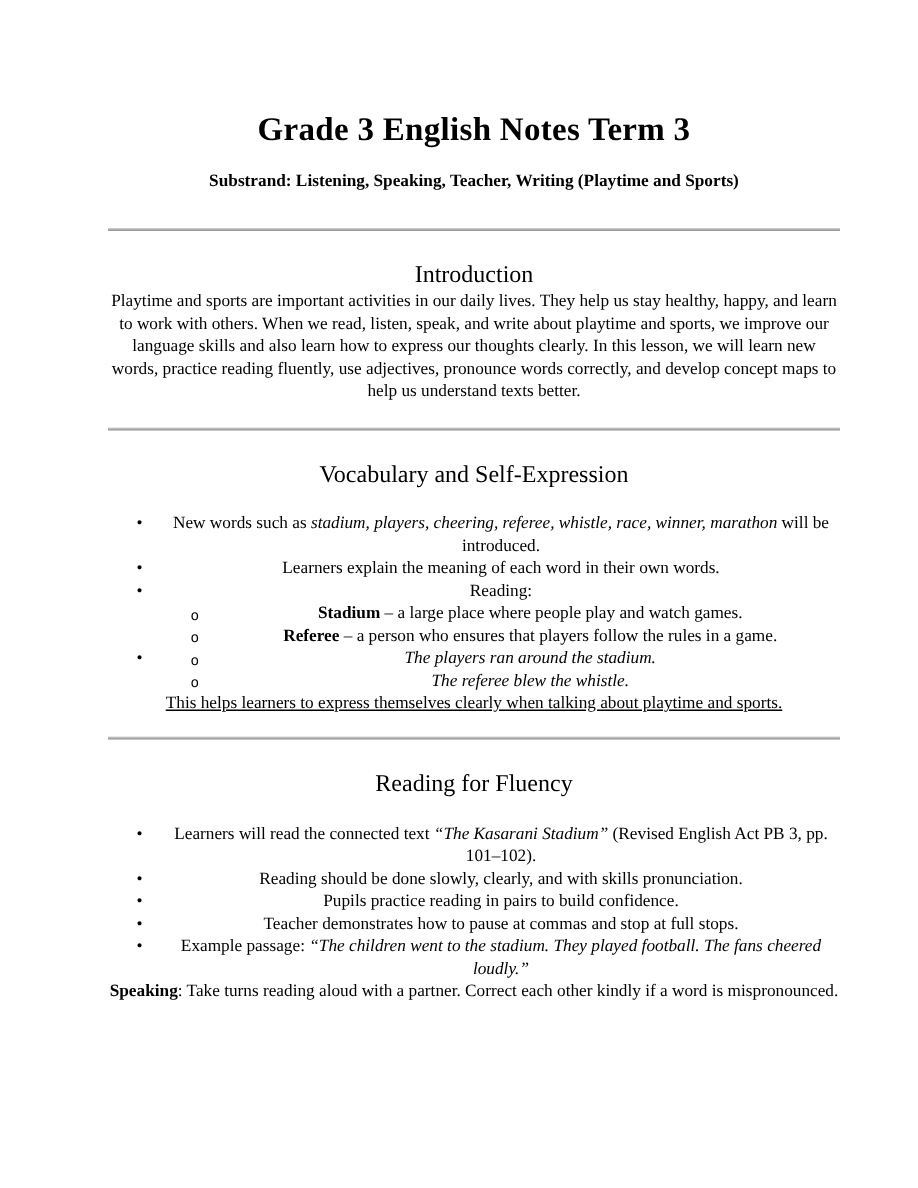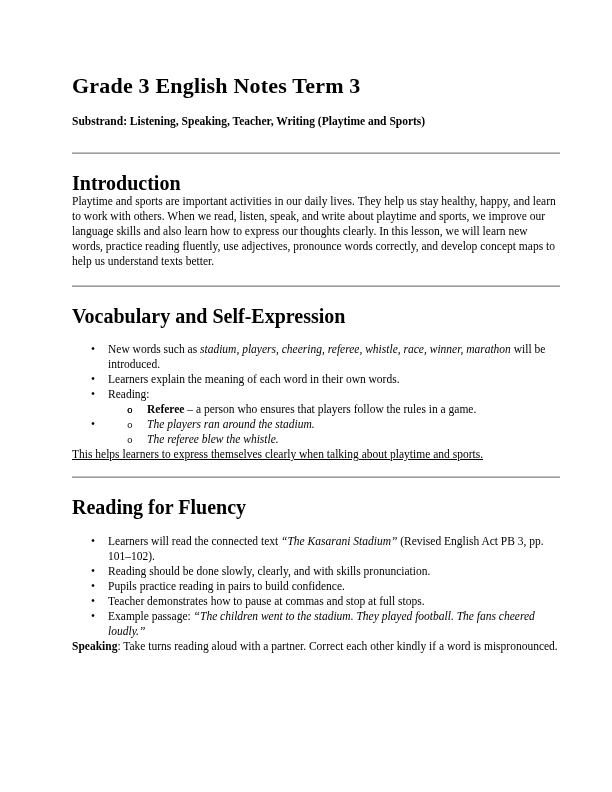--- a/index.html
+++ b/index.html
@@ -8,20 +8,21 @@
     width: 612px;
     height: 792px;
     box-sizing: border-box;
     padding: 73px 52px 0 72px;
     background: #ffffff;
     color: #000000;
     font-family: "Liberation Serif", "DejaVu Serif", serif;
     font-size: 11.5px;
     line-height: 15px;
     overflow: hidden;
+    text-align: center;
   }
   h1 {
     font-size: 22px;
     line-height: 26px;
     margin: 0 0 15px 0;
     font-weight: bold;
     letter-spacing: 0.2px;
   }
   .substrand {
     margin: 0;
@@ -30,24 +31,24 @@
   }
   hr.divider {
     border: 0;
     height: 2px;
     background: linear-gradient(to bottom, #d2d2d2, #8d8d8d);
   }
   .d1 { margin: 23px 0 0 0; }
   .d2 { margin: 16px 0 0 0; }
   .d3 { margin: 14px 0 0 0; }
   h2 {
-    font-size: 20px;
+    font-size: 16px;
     line-height: 21px;
     margin: 19px 0 0 0;
-    font-weight: bold;
+    font-weight: normal;
   }
   p.body-para { margin: 0; }
   .intro    { margin-top: 11px; }
   .closing  { margin-top: 7px; text-decoration: underline; }
   .activity { margin-top: 8px; }
   ul.blist {
     list-style: none;
     margin: 15px 0 0 0;
     padding: 0;
   }
@@ -81,21 +82,21 @@
   <p class="body-para intro">Playtime and sports are important activities in our daily lives. They help us stay healthy, happy, and learn to work with others. When we read, listen, speak, and write about playtime and sports, we improve our language skills and also learn how to express our thoughts clearly. In this lesson, we will learn new words, practice reading fluently, use adjectives, pronounce words correctly, and develop concept maps to help us understand texts better.</p>
 
   <hr class="divider d2">
 
   <h2>Vocabulary and Self-Expression</h2>
 
   <ul class="blist vocab">
       <li class="l1"><span class="marker m1">•</span><span class="li-text"><span>New words such as </span><span class="it">stadium, players, cheering, referee, whistle, race, winner, marathon</span><span> will be introduced.</span></span></li>
       <li class="l1"><span class="marker m1">•</span><span class="li-text"><span>Learners explain the meaning of each word in their own words.</span></span></li>
       <li class="l1"><span class="marker m1">•</span><span class="li-text"><span>Reading:</span></span></li>
-      <li class="l2"><span class="marker m2">o</span></li>
+      <li class="l2"><span class="marker m2">o</span><span class="li-text"><span class="bd">Stadium</span><span> – a large place where people play and watch games.</span></span></li>
       <li class="l2"><span class="marker m2">o</span><span class="li-text"><span class="bd">Referee</span><span> – a person who ensures that players follow the rules in a game.</span></span></li>
       <li class="l1"><span class="marker m1">•</span></li>
       <li class="l2"><span class="marker m2">o</span><span class="li-text"><span class="it">The players ran around the stadium.</span></span></li>
       <li class="l2"><span class="marker m2">o</span><span class="li-text"><span class="it">The referee blew the whistle.</span></span></li>
     </ul>
 
   <p class="body-para closing">This helps learners to express themselves clearly when talking about playtime and sports.</p>
 
   <hr class="divider d3">
 

